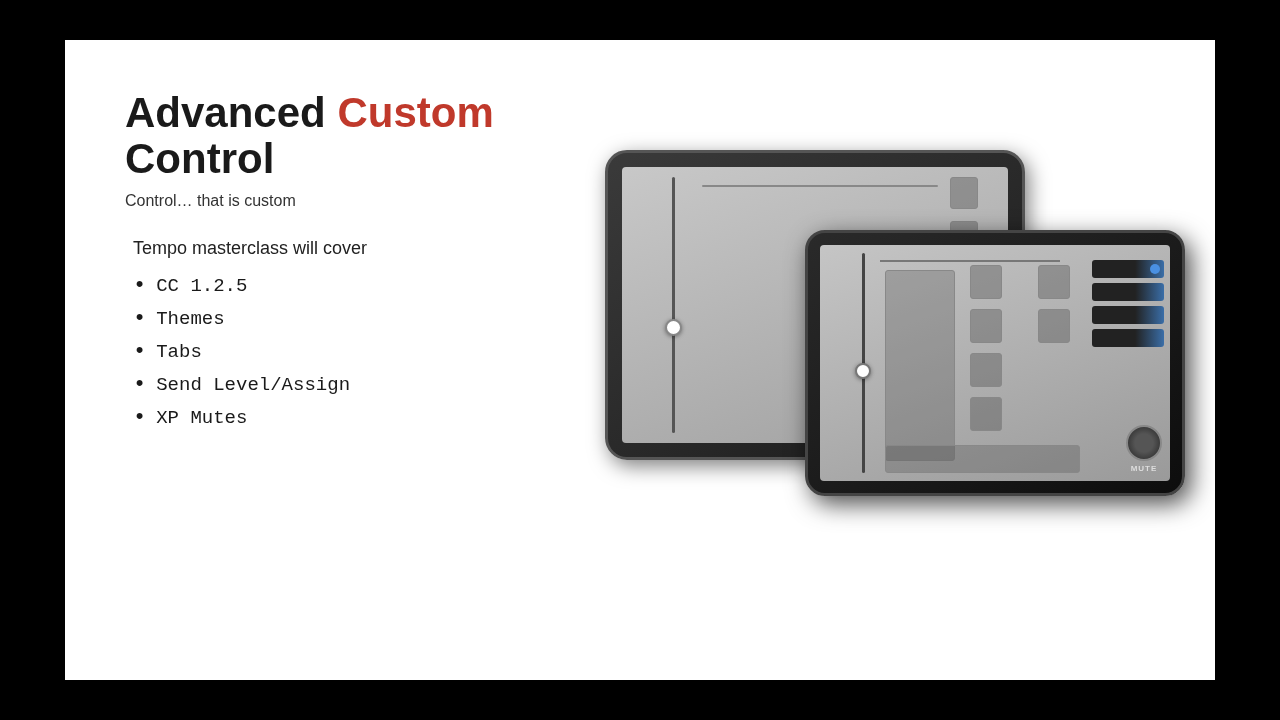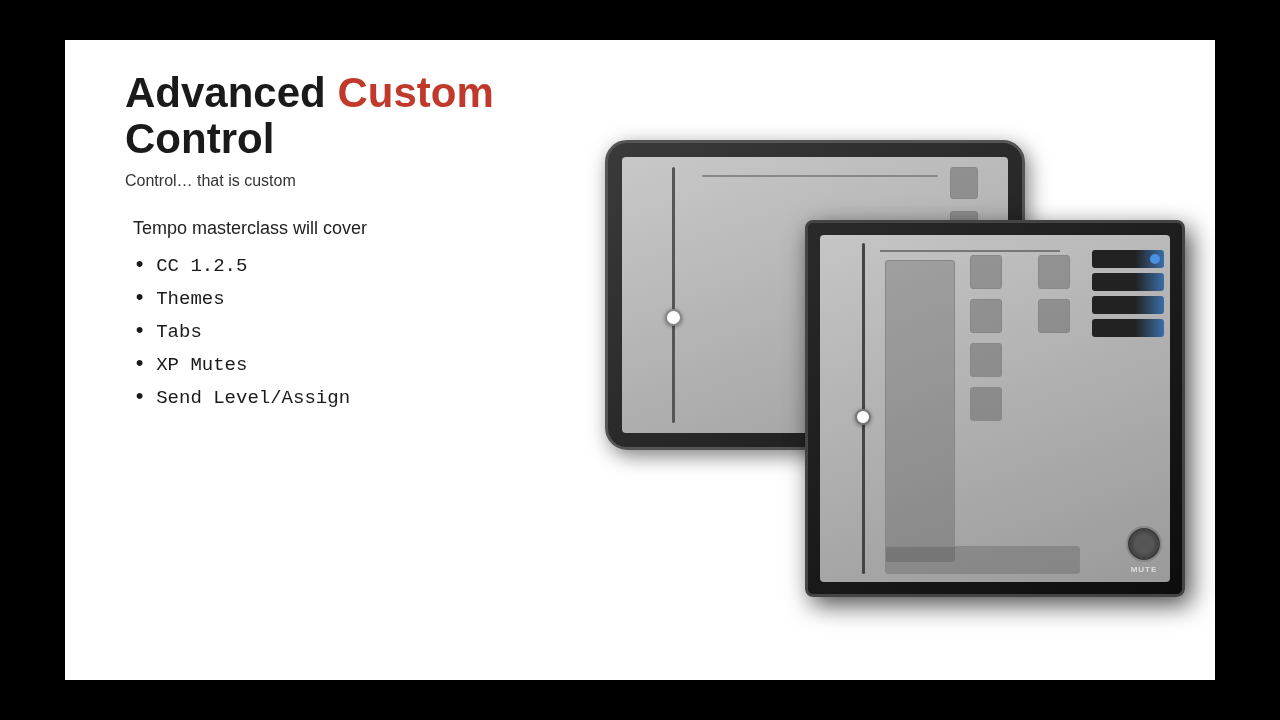--- a/index.html
+++ b/index.html
@@ -13,21 +13,21 @@
       font-family: 'Segoe UI', Arial, sans-serif;
       overflow: hidden;
     }
     .slide {
       width: 1150px;
       height: 640px;
       background: #fff;
       position: relative;
       display: flex;
       flex-direction: row;
-      padding: 30px 60px 40px 60px;
+      padding: 50px 60px 40px 60px;
     }
     .content-left {
       flex: 0 0 480px;
       display: flex;
       flex-direction: column;
     }
     .title {
       font-size: 42px;
       font-weight: 900;
       color: #1a1a1a;
@@ -158,23 +158,23 @@
       background: #888;
       border-radius: 1px;
     }
 
     
     .tablet-front {
       position: absolute;
       right: 0;
       top: 80px;
       width: 380px;
-      height: 377px;
+      height: 266px;
       background: linear-gradient(145deg, #2a2a2a 0%, #0d0d0d 100%);
-      border-radius: 8px;
+      border-radius: 20px;
       box-shadow: 6px 8px 25px rgba(0,0,0,0.7);
       border: 3px solid #444;
       overflow: hidden;
     }
     .tablet-front .screen {
       position: absolute;
       top: 12px;
       left: 12px;
       right: 12px;
       bottom: 12px;
@@ -326,24 +326,24 @@
       <li>
           <span>CC 1.2.5</span>
         </li>
       <li>
           <span>Themes</span>
         </li>
       <li>
           <span>Tabs</span>
         </li>
       <li>
+          <span>Send Level/Assign</span>
+        </li>
+      <li>
           <span>XP Mutes</span>
-        </li>
-      <li>
-          <span>Send Level/Assign</span>
         </li>
     </ul>
   </div>
 
   <div class="content-right">
     <div class="tablets-container">
 
       <div class="tablet-back">
         <div class="screen">
           <div class="back-screen-inner">

